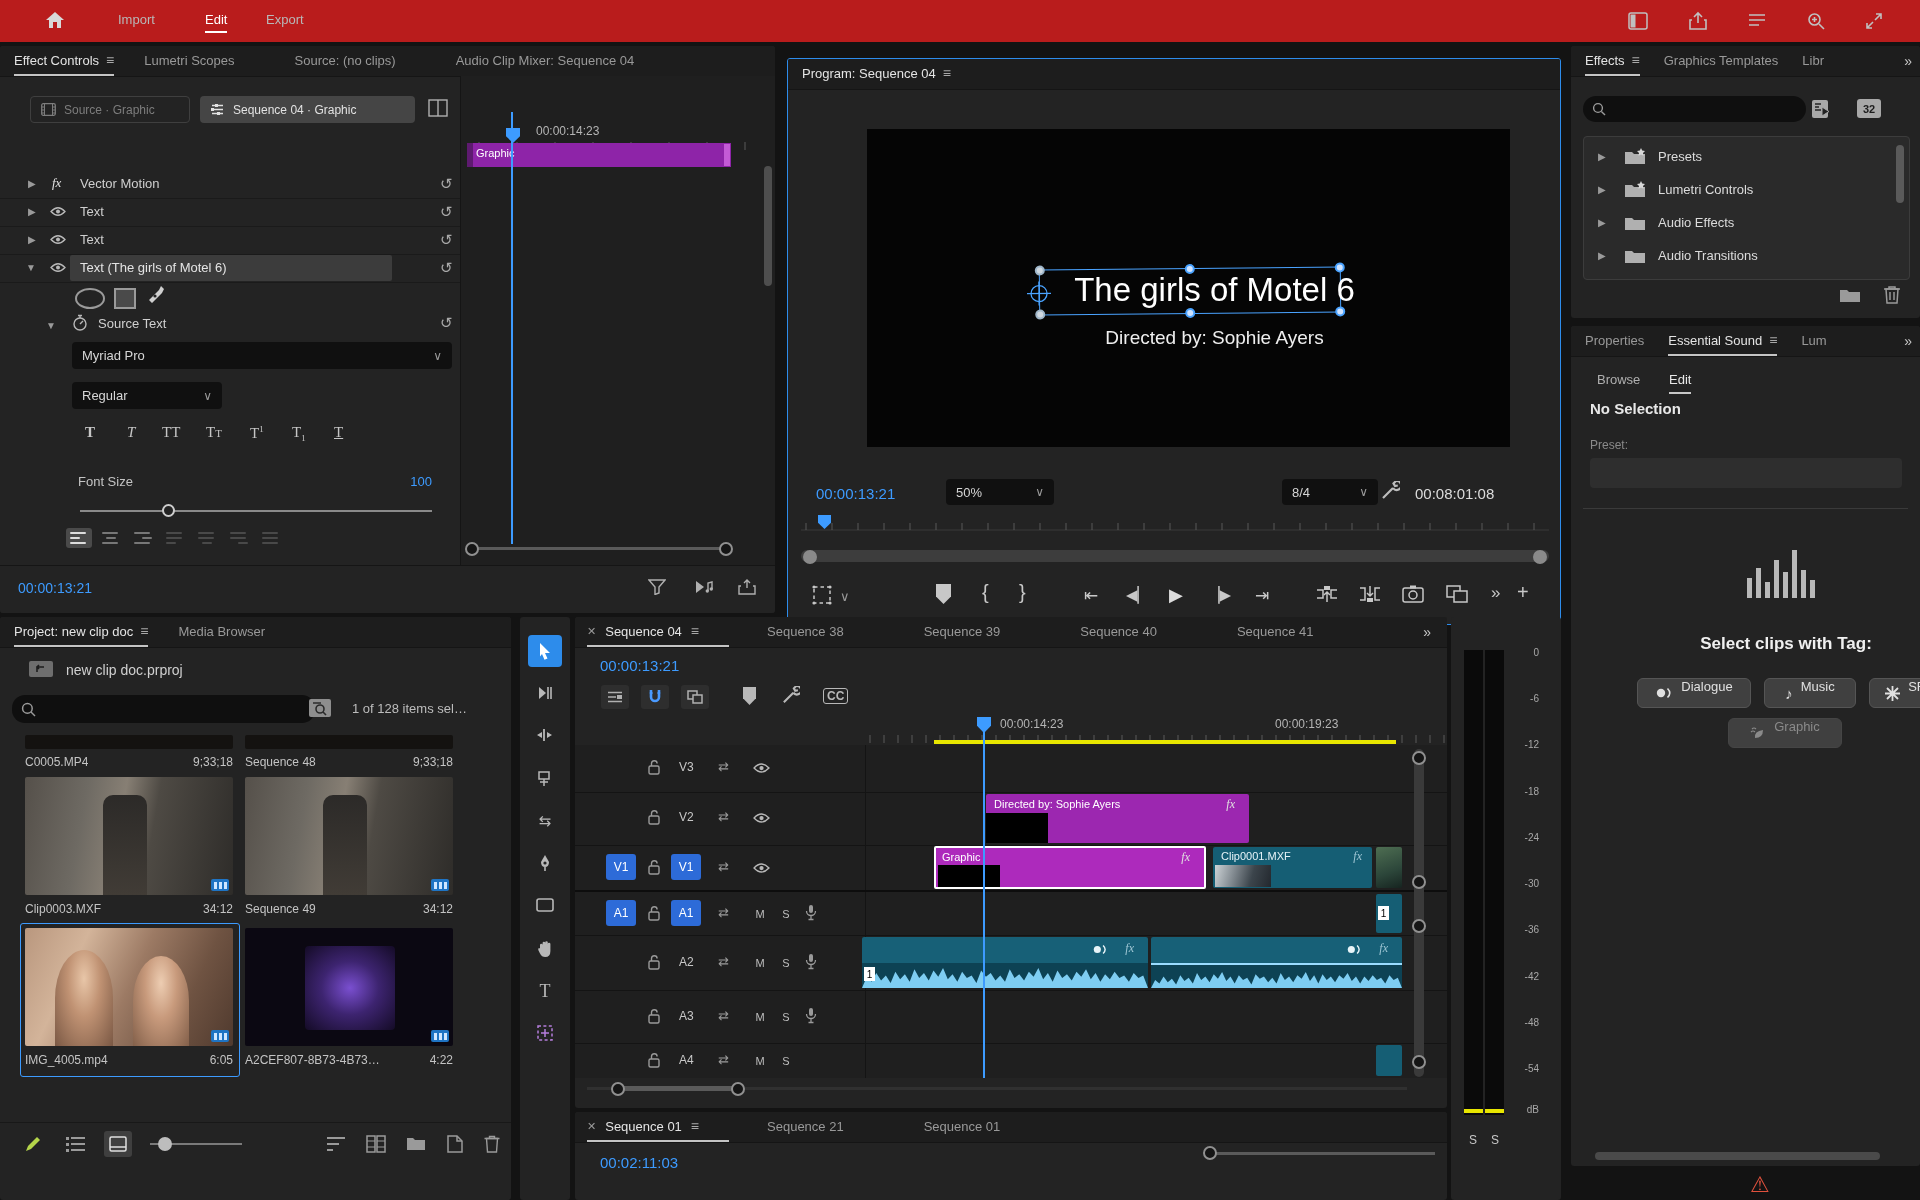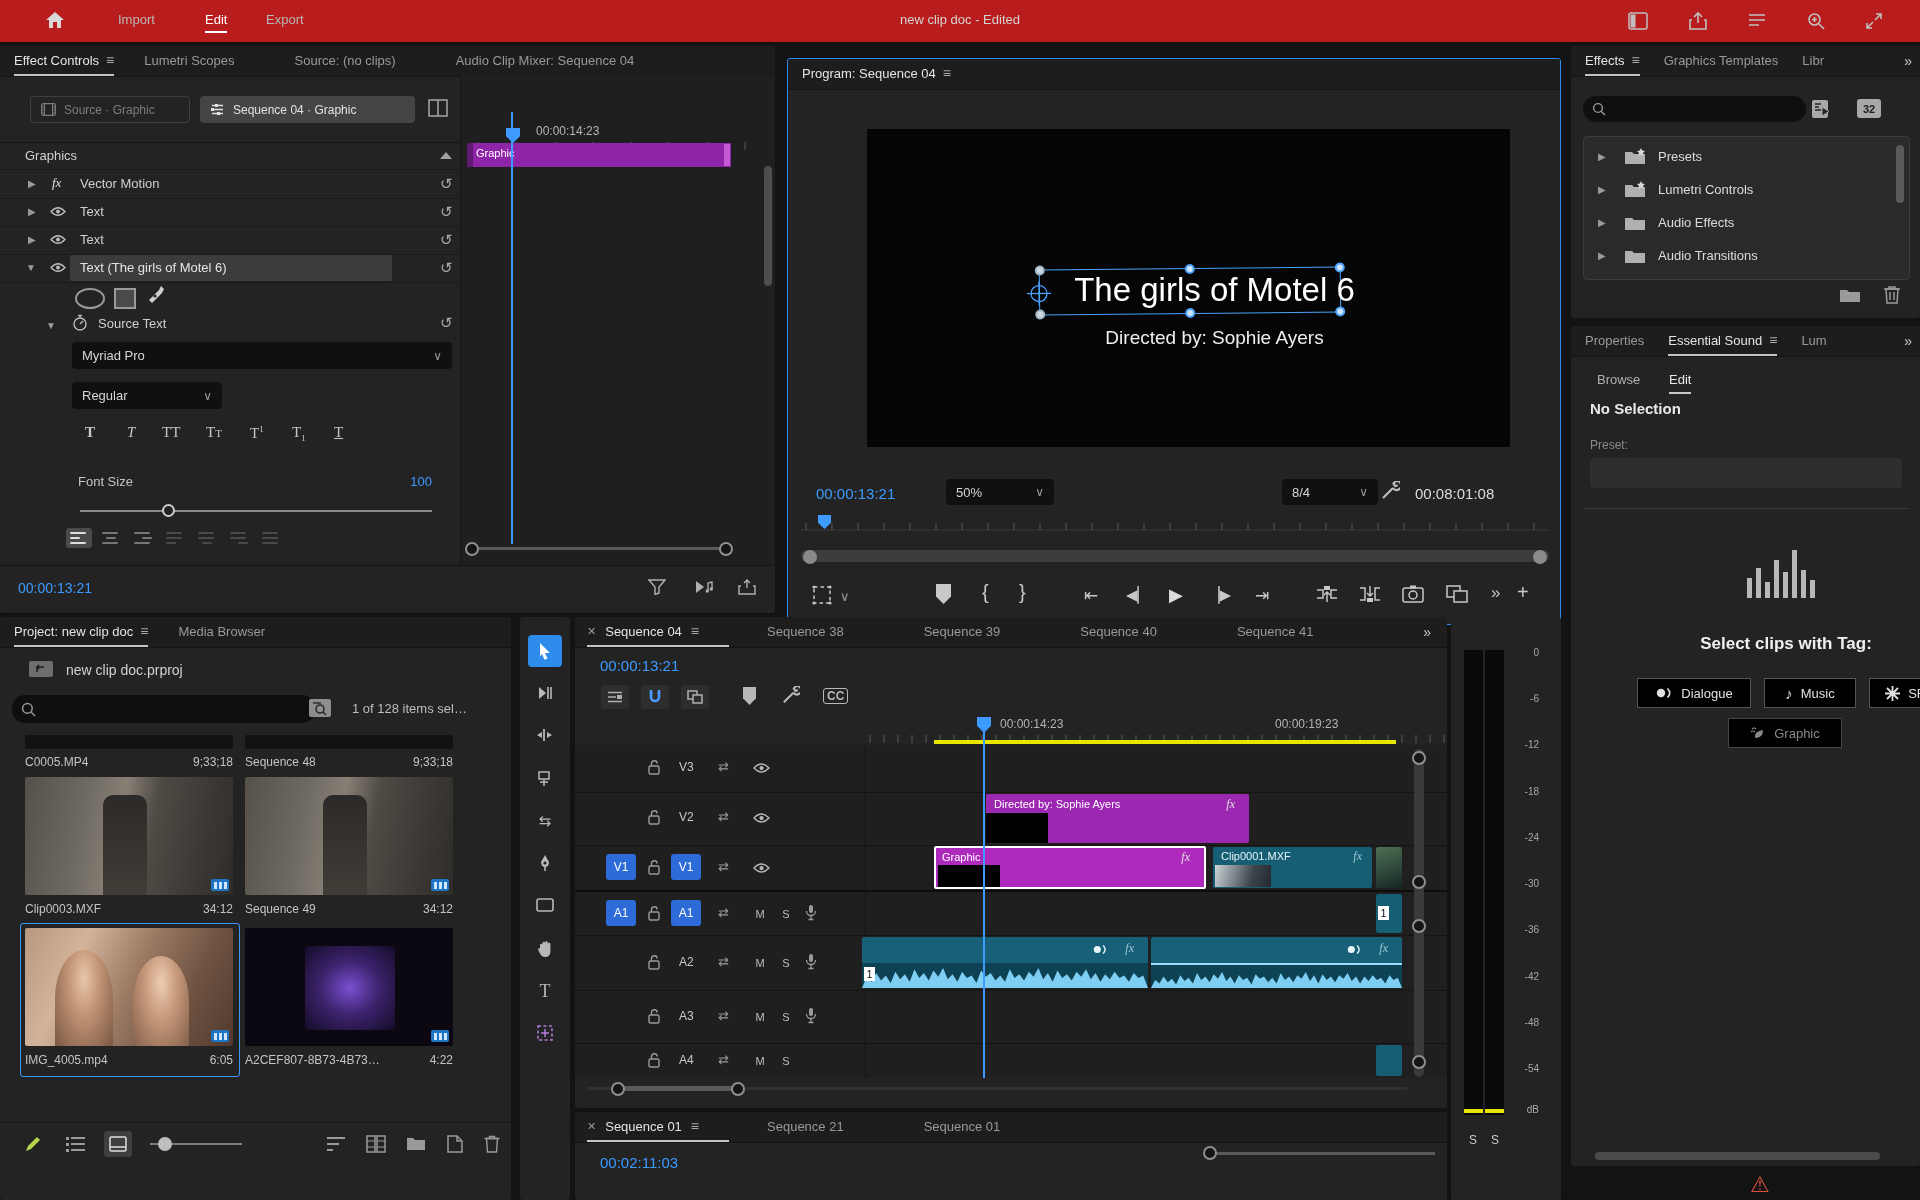--- a/index.html
+++ b/index.html
@@ -19,21 +19,21 @@
   .row-sep{border-bottom:1px solid #1a1a1a}
   .fx{font-style:italic;font-family:"Liberation Serif",serif;color:#e0e0e0}
   .clip-title{font-size:11px;color:#fff;white-space:nowrap;overflow:hidden}
   .tool{position:absolute;left:8px;width:34px;height:32px;display:flex;align-items:center;justify-content:center;border-radius:4px;color:#b8b8b8;font-size:15px}
   .tool.active{background:#2d8ceb;color:#fff}
   .alignbtn{position:absolute;width:26px;height:20px;border-radius:3px;display:flex;flex-direction:column;justify-content:center;gap:3px;padding:0 4px;box-sizing:border-box}
   .alignbtn i{display:block;height:2px;background:#777;border-radius:1px}
   .alignbtn.active{background:#4a4a4a}
   .alignbtn.active i{background:#ddd}
   .tstyle{font-family:"Liberation Serif",serif;color:#c6c6c6;font-size:15px;position:absolute;top:0}
-  .tagbtn{position:absolute;height:28px;border:1px solid #555;border-radius:0;background:#000000;display:flex;align-items:center;justify-content:center;gap:8px;color:#e0e0e0;font-size:13px}
+  .tagbtn{position:absolute;height:28px;border:1px solid #555;border-radius:6px;background:#404040;display:flex;justify-content:center;gap:8px;color:#e0e0e0;font-size:13px}
   .tagbtn.dim{color:#8a8a8a;border-color:#454545}
   .thumb{position:absolute;border-radius:2px;overflow:hidden}
   .filmbadge{position:absolute;right:4px;bottom:4px;width:18px;height:12px;background:#1f74c4;border-radius:2px;display:flex;align-items:center;justify-content:center;gap:2px}
   .filmbadge i{width:3px;height:7px;background:#cfe6ff;display:block}
   .name-dur{position:absolute;width:208px;display:flex;justify-content:space-between;font-size:12px;color:#c4c4c4}
   .name-dur .nm{overflow:hidden;text-overflow:ellipsis;white-space:nowrap;max-width:150px}
   .trkhdr-txt{font-size:12px;color:#c8c8c8}
   .bluebox{position:absolute;width:30px;height:26px;background:#2d6bd8;border-radius:3px;color:#fff;display:flex;align-items:center;justify-content:center;font-size:12px}
   .msbtn{position:absolute;width:18px;height:18px;display:flex;align-items:center;justify-content:center;color:#bdbdbd;font-size:11px}
   .knob{position:absolute;width:14px;height:14px;border-radius:50%;background:#151515;border:2px solid #909090;box-sizing:border-box}
@@ -47,21 +47,20 @@
 
   <div class="abs" style="left:0;top:0;width:1920px;height:42px;background:#b91c1c">
     <span class="icon" style="position:absolute;left:44px;top:9px">
       <svg width="22" height="22" viewBox="0 0 22 22">
           <path d="M11 3 L20 11 H17 V19 H13 V13 H9 V19 H5 V11 H2 Z" fill="#d8d8d8"></path>
         </svg>
     </span>
     <span class="abs" style="left:118px;top:12px;color:#b8b8b8">Import</span>
     <span class="abs" style="left:205px;top:12px;color:#fff;border-bottom:2px solid #fff;padding-bottom:4px">Edit</span>
     <span class="abs" style="left:266px;top:12px;color:#b8b8b8">Export</span>
-    <span class="abs" style="left:0;right:0;top:12px;text-align:center;color:#d4d4d4">new clip doc - Edited</span>
     <span class="icon abs" style="left:1628px;top:12px">
         <svg width="20" height="18" viewBox="0 0 20 18">
           <rect x="1" y="1" width="18" height="16" rx="2" fill="none" stroke="#c0c0c0" stroke-width="1.5"></rect>
           <rect x="2.5" y="2.5" width="5" height="13" fill="#c0c0c0"></rect>
         </svg>
       </span>
     <span class="icon abs" style="left:1688px;top:11px">
         <svg width="20" height="20" viewBox="0 0 20 20">
           <path d="M10 2 V12 M6 6 L10 2 L14 6" stroke="#c0c0c0" stroke-width="1.6" fill="none"></path>
           <path d="M4 9 H2 V18 H18 V9 H16" stroke="#c0c0c0" stroke-width="1.6" fill="none"></path>
@@ -130,24 +129,20 @@
       </span>
 
     <div class="abs" style="left:460px;top:30px;width:315px;height:490px;background:#1f1f1f;border-left:1px solid #151515">
       <span class="ticklbl" style="left:75px;top:48px">00:00:14:23</span>
       <svg class="abs" width="300" height="10" viewBox="0 0 300 10" style="left:8px;top:66px">
           <path d="M10 0 V8 M48 0 V8 M86 0 V8 M124 0 V8 M162 0 V8 M200 0 V8 M238 0 V8 M276 0 V8" stroke="#5a5a5a" stroke-width="1"></path>
         </svg>
       <span class="abs" style="left:45px;top:52px;width:14px;height:15px;background:#3d9bff;clip-path:polygon(0 0,100% 0,100% 55%,50% 100%,0 55%)"></span>
     </div>
 
-    <div class="abs row-sep" style="left:0;top:96px;width:460px;height:26px;border-top:1px solid #151515">
-      <span style="position:absolute;left:25px;top:5px;color:#d0d0d0">Graphics</span>
-      <span class="abs" style="left:440px;top:9px;width:0;height:0;border-left:6px solid transparent;border-right:6px solid transparent;border-bottom:7px solid #a0a0a0"></span>
-    </div>
 
     <div class="abs" style="left:467px;top:97px;width:264px;height:24px;background:#8e24a8">
       <span class="abs" style="left:0;top:0;width:6px;height:24px;background:#5e1a70"></span>
       <span class="clip-title" style="position:absolute;left:9px;top:4px">Graphic</span>
       <span class="abs" style="right:1px;top:1px;width:6px;height:22px;background:#c45ad6"></span>
     </div>
 
     <div class="abs" style="left:511px;top:66px;width:2px;height:432px;background:#3d9bff"></div>
 
     <div class="abs row-sep" style="left:0;top:124px;width:460px;height:28px">

